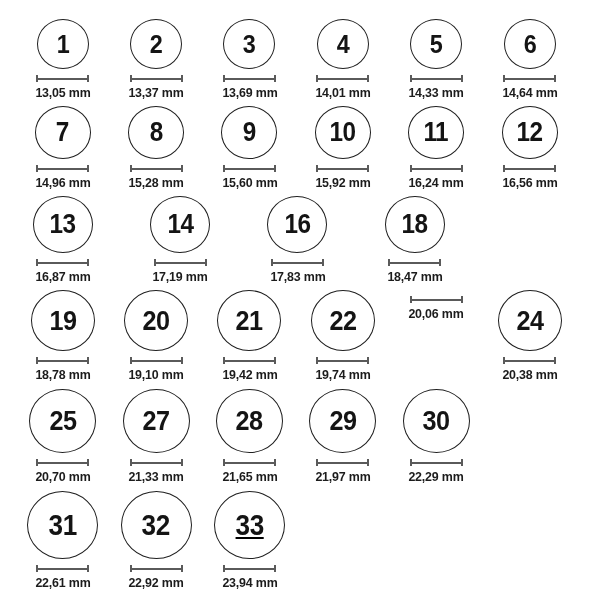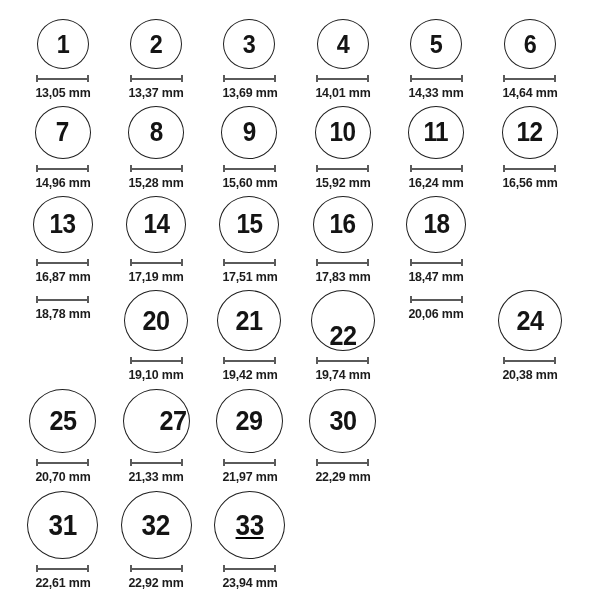--- a/index.html
+++ b/index.html
@@ -159,78 +159,74 @@
         <div class="label">16,24 mm</div>
       </div>
       <div class="cell">
         <div class="circle" style="width: 56px; height: 53px;">
           <span class="num" style="font-size: 27px;">12</span>
         </div>
         <div class="dim"></div>
         <div class="label">16,56 mm</div>
       </div>
     </div>
-    <div class="row" style="margin-top: 5px;">
+    <div class="row" style="margin-top: 5px; gap: 24px;">
       <div class="cell">
         <div class="circle" style="width: 60px; height: 57px;">
           <span class="num" style="font-size: 27px;">13</span>
         </div>
         <div class="dim"></div>
         <div class="label">16,87 mm</div>
       </div>
       <div class="cell">
         <div class="circle" style="width: 60px; height: 57px;">
           <span class="num" style="font-size: 27px;">14</span>
         </div>
         <div class="dim"></div>
         <div class="label">17,19 mm</div>
       </div>
       <div class="cell">
         <div class="circle" style="width: 60px; height: 57px;">
-          <span class="num" style="font-size: 27px;">15</span>
-        </div>
-        <div class="dim"></div>
-        <div class="label">17,51 mm</div>
-      </div>
-      <div class="cell">
-        <div class="circle" style="width: 60px; height: 57px;">
           <span class="num" style="font-size: 27px;">16</span>
         </div>
         <div class="dim"></div>
         <div class="label">17,83 mm</div>
       </div>
       <div class="cell">
         <div class="circle" style="width: 60px; height: 57px;">
           <span class="num" style="font-size: 27px;">18</span>
         </div>
         <div class="dim"></div>
         <div class="label">18,47 mm</div>
       </div>
     </div>
     <div class="row" style="margin-top: 5px;">
       <div class="cell">
+        <div class="circle" style="width: 64px; height: 61px;">
+          <span class="num" style="font-size: 28px;">19</span>
+        </div>
         <div class="dim"></div>
         <div class="label">18,78 mm</div>
       </div>
       <div class="cell">
         <div class="circle" style="width: 64px; height: 61px;">
           <span class="num" style="font-size: 28px;">20</span>
         </div>
         <div class="dim"></div>
         <div class="label">19,10 mm</div>
       </div>
       <div class="cell">
         <div class="circle" style="width: 64px; height: 61px;">
           <span class="num" style="font-size: 28px;">21</span>
         </div>
         <div class="dim"></div>
         <div class="label">19,42 mm</div>
       </div>
       <div class="cell">
-        <div class="circle" style="width: 64px; height: 61px; align-items: flex-end;">
+        <div class="circle" style="width: 64px; height: 61px;">
           <span class="num" style="font-size: 28px;">22</span>
         </div>
         <div class="dim"></div>
         <div class="label">19,74 mm</div>
       </div>
       <div class="cell">
         <div class="dim"></div>
         <div class="label">20,06 mm</div>
       </div>
       <div class="cell">
@@ -243,25 +239,32 @@
     </div>
     <div class="row" style="margin-top: 6px;">
       <div class="cell">
         <div class="circle" style="width: 67px; height: 64px;">
           <span class="num" style="font-size: 28px;">25</span>
         </div>
         <div class="dim"></div>
         <div class="label">20,70 mm</div>
       </div>
       <div class="cell">
-        <div class="circle" style="width: 67px; height: 64px; justify-content: flex-end;">
+        <div class="circle" style="width: 67px; height: 64px;">
           <span class="num" style="font-size: 28px;">27</span>
         </div>
         <div class="dim"></div>
         <div class="label">21,33 mm</div>
+      </div>
+      <div class="cell">
+        <div class="circle" style="width: 67px; height: 64px;">
+          <span class="num" style="font-size: 28px;">28</span>
+        </div>
+        <div class="dim"></div>
+        <div class="label">21,65 mm</div>
       </div>
       <div class="cell">
         <div class="circle" style="width: 67px; height: 64px;">
           <span class="num" style="font-size: 28px;">29</span>
         </div>
         <div class="dim"></div>
         <div class="label">21,97 mm</div>
       </div>
       <div class="cell">
         <div class="circle" style="width: 67px; height: 64px;">

